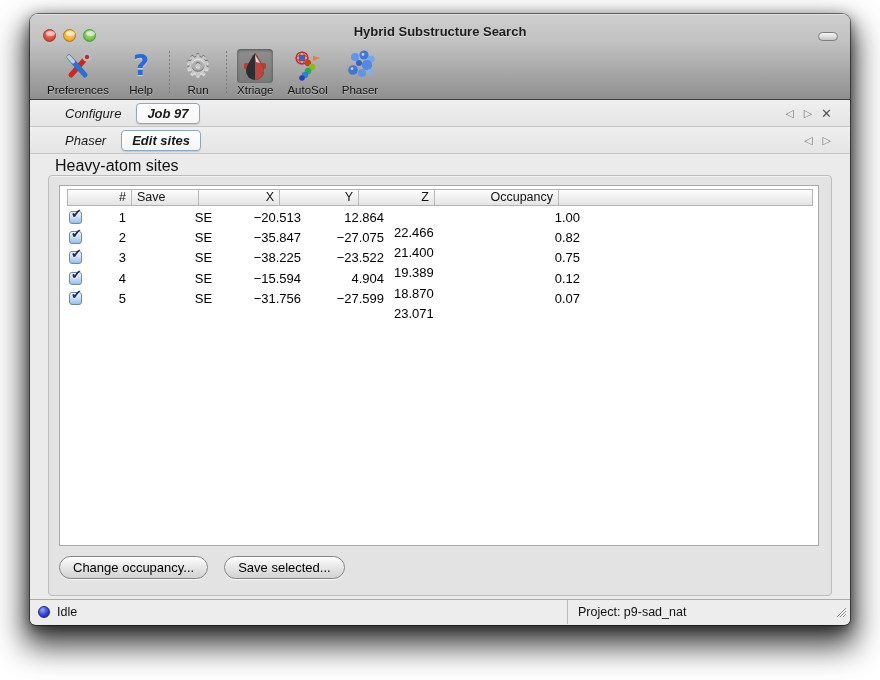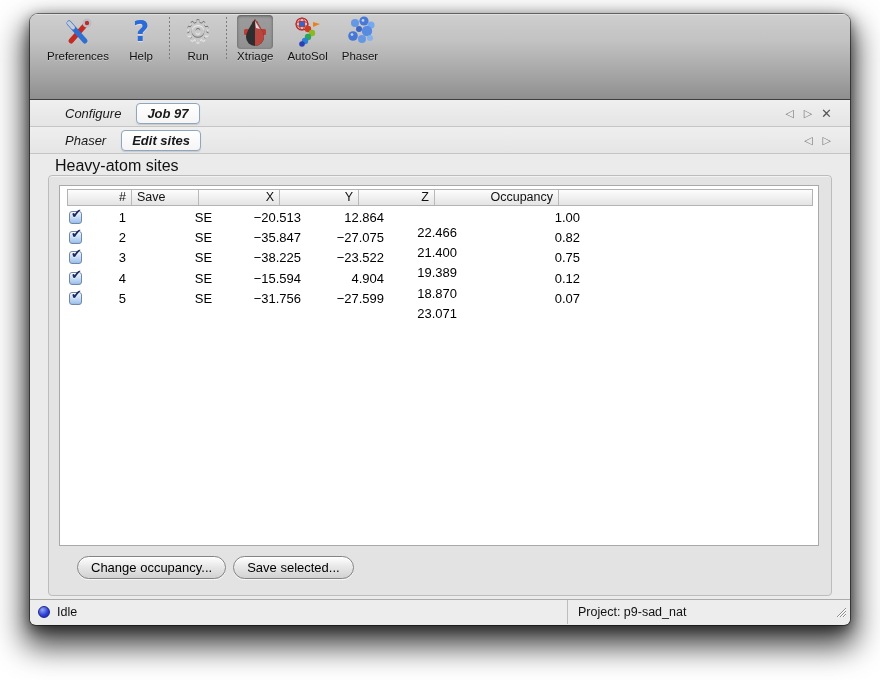--- a/index.html
+++ b/index.html
@@ -75,24 +75,24 @@
   .c-check{width:30px;padding-left:8px;position:relative;}
   .checkbox{display:block;width:13px;height:13px;border-radius:3px;border:1px solid #7189a9;
     background:linear-gradient(#f2f8ff,#a9c9ef 85%,#97bce8);position:relative;
     box-shadow:inset 0 1px 0 rgba(255,255,255,.9);}
   .checkmark{position:absolute;left:1px;top:-6px;font-family:"DejaVu Sans",sans-serif;
     font-size:13px;font-weight:bold;color:#1c2a63;text-shadow:0 1px 0 rgba(255,255,255,.4);}
   .c-num{width:40px;text-align:right;padding-right:5px;}
   .c-type{width:67px;text-align:center;padding-left:6px;margin-left:36px;}
   .c-x{width:81px;text-align:right;padding-right:14px;}
   .c-y{width:79px;text-align:right;padding-right:10px;}
-  .c-z{width:76px;text-align:right;padding-right:13px;margin-top:30px;}
+  .c-z{width:76px;text-align:left;padding-right:13px;margin-top:30px;}
   .c-occ{width:124px;text-align:right;padding-right:14px;}
 
-  .btnrow{position:absolute;left:28px;top:380px;display:flex;gap:7px;}
+  .btnrow{position:absolute;left:10px;top:380px;display:flex;gap:16px;}
   .aquabtn{height:23px;padding:0 13px;border:1px solid #848484;border-radius:12px;
     background:linear-gradient(#ffffff,#e8e8e8 45%,#d2d2d2);font-size:13px;color:#000;
     font-family:"Liberation Sans",sans-serif;
     box-shadow:0 1px 0 rgba(255,255,255,.7),inset 0 1px 0 #fff;line-height:21px;}
 
   
   .statusbar{position:relative;height:25px;background:#ededed;border-top:1px solid #ababab;
     font-size:12.5px;color:#111;}
   .status-dot{position:absolute;left:8px;top:6px;width:12px;height:12px;border-radius:50%;
     background:radial-gradient(circle at 35% 28%,#93a7f2,#3042d6 55%,#14209e);
@@ -101,20 +101,29 @@
   .status-sep{position:absolute;left:537px;top:0;bottom:0;width:1px;background:#bdbdbd;}
   .project-text{position:absolute;left:548px;top:5px;}
   .grip{position:absolute;right:3px;bottom:3px;}
 </style>
 </head>
 <body>
 
 <div class="window">
 
   <div class="chrome">
+    <div class="titlebar">
+      <div class="traffic">
+        <span class="light red"></span>
+        <span class="light yellow"></span>
+        <span class="light green"></span>
+      </div>
+      <div class="title">Hybrid Substructure Search</div>
+      <span class="lozenge"></span>
+    </div>
 
     <div class="toolbar">
       <div class="tb-item">
         <div class="tb-icon">
           <svg width="32" height="32" viewBox="0 0 32 32">
             <line x1="25" y1="7" x2="9" y2="25" stroke="#c32b24" stroke-width="5" stroke-linecap="round"></line>
             <circle cx="25" cy="7" r="3.4" fill="none" stroke="#b9bec6" stroke-width="2.4"></circle>
             <line x1="7" y1="7" x2="23" y2="25" stroke="#2f6fd0" stroke-width="5" stroke-linecap="round"></line>
             <line x1="7" y1="7" x2="11" y2="11.5" stroke="#c6cdd6" stroke-width="4" stroke-linecap="round"></line>
           </svg>

